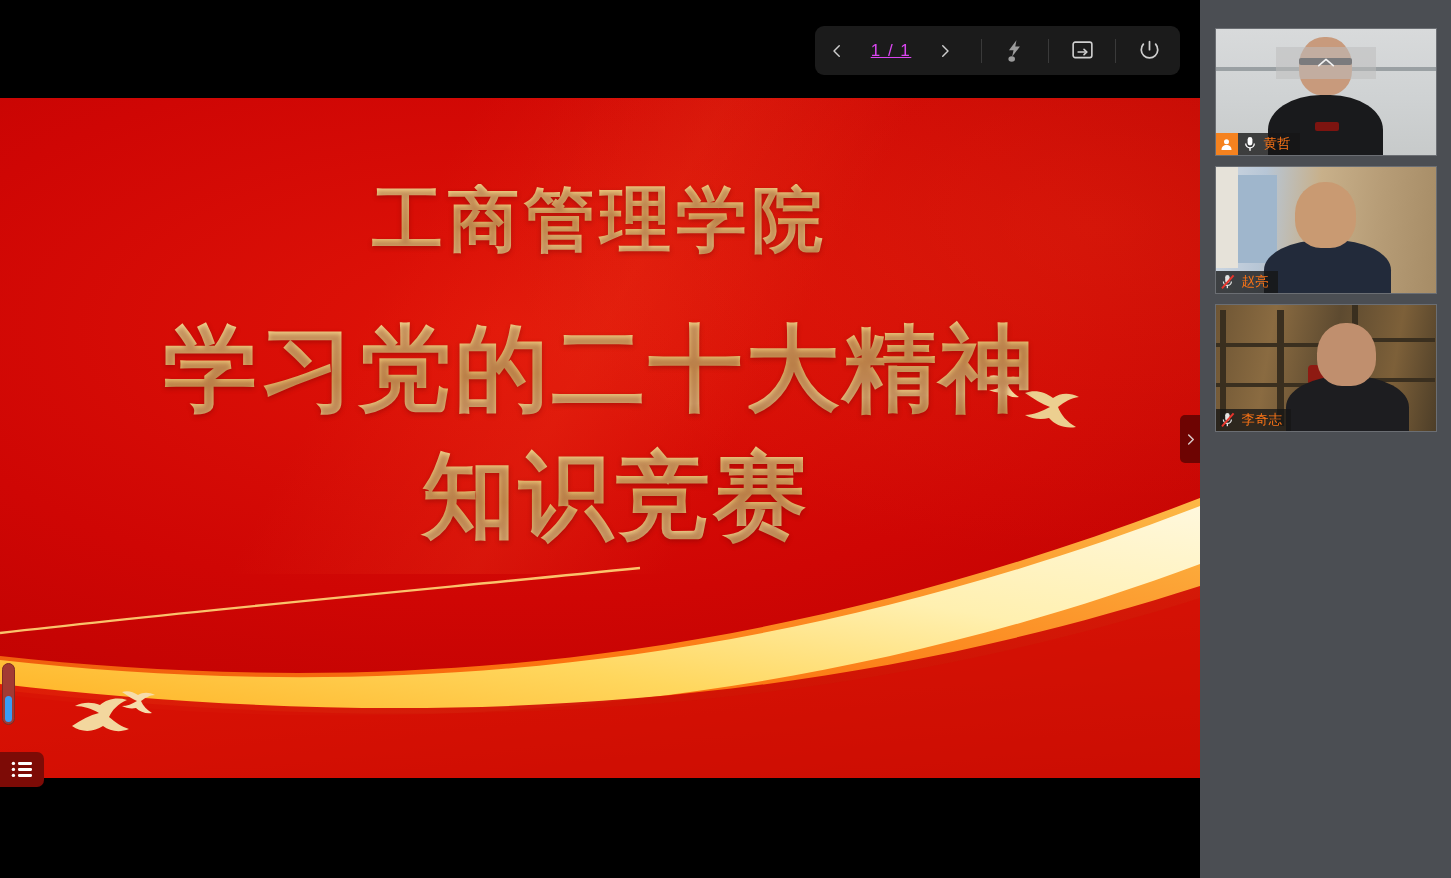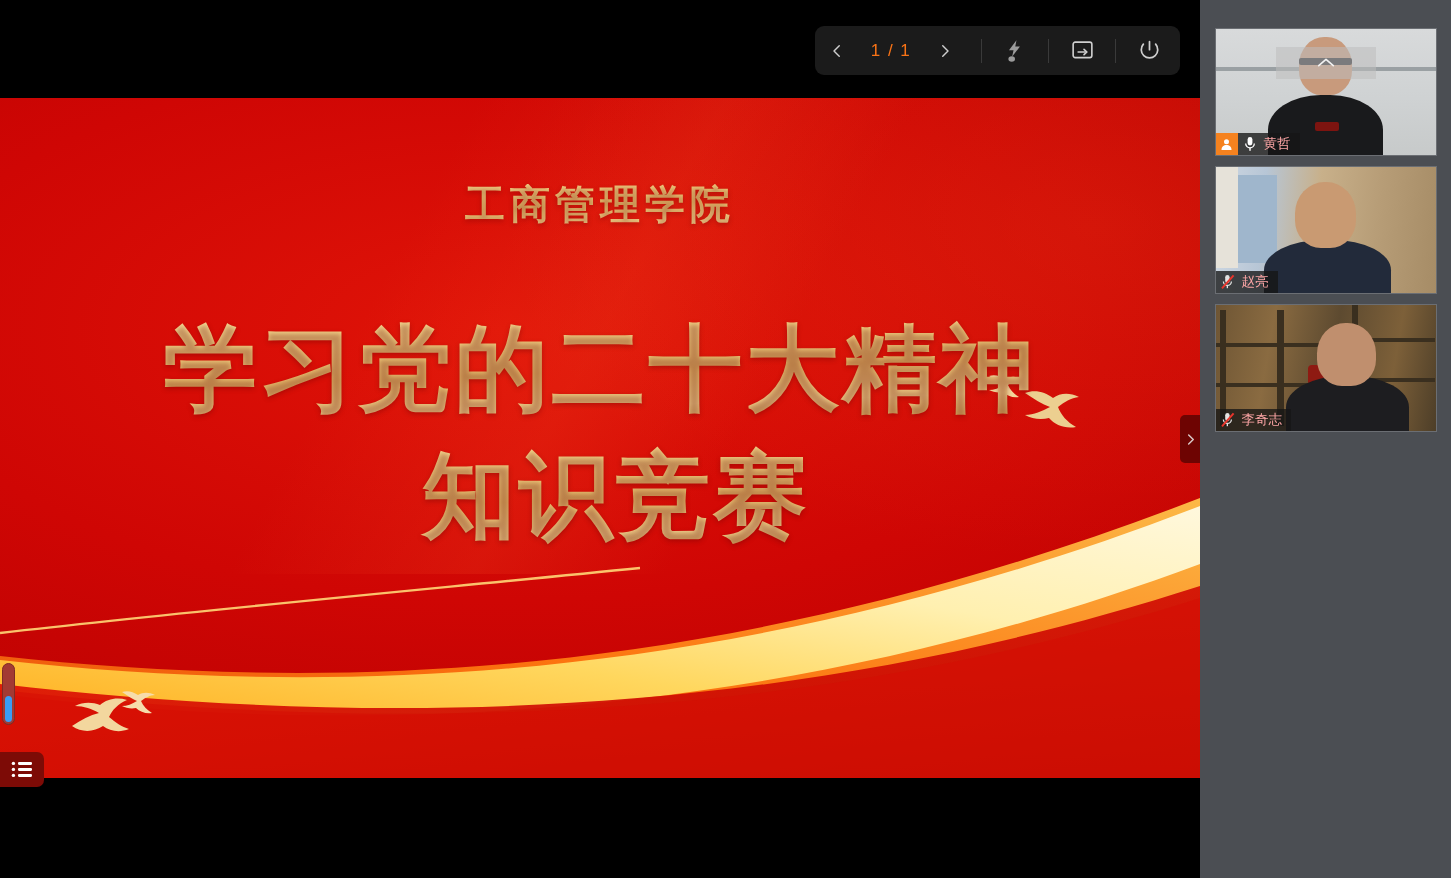--- a/index.html
+++ b/index.html
@@ -45,21 +45,21 @@
   
   .slide-text { position: absolute; left: 0; width: 100%; text-align: center; pointer-events: none; }
   .gold {
     background: linear-gradient(178deg, #fbe3a0 0%, #f5d184 22%, #e8bb6a 52%, #f3d089 76%, #c99845 100%);
     -webkit-background-clip: text; background-clip: text;
     -webkit-text-fill-color: transparent; color: transparent;
     text-shadow: 0 2px 5px rgba(90,0,0,0.32);
   }
   #slide-subject {
     top: 86px;
-    font-size: 40px; font-weight: 700; letter-spacing: 5px; line-height: 1;
+    font-size: 71px; font-weight: 700; letter-spacing: 5px; line-height: 1;
   }
   #slide-title-1 {
     top: 218px;
     font-size: 94px; font-weight: 700; letter-spacing: 3px; line-height: 1.12;
   }
   #slide-title-2 {
     top: 345px;
     font-size: 94px; font-weight: 700; letter-spacing: 3px; line-height: 1.12; margin-left: 16px;
   }
   #slide-date {
@@ -79,22 +79,23 @@
     display: flex; align-items: center;
     color: #c9c9c9;
   }
   #toolbar .tb-btn {
     display: flex; align-items: center; justify-content: center;
     height: 100%; cursor: pointer; color: #cfcfcf;
   }
   #toolbar .nav-prev, #toolbar .nav-next { width: 44px; }
   #pageIndicator {
     min-width: 64px; text-align: center;
-    font-size: 17px; color: #f97316; letter-spacing: 1.5px;
+    font-size: 17px; color: #d946ef; letter-spacing: 1.5px;
     font-family: "Liberation Sans", sans-serif;
+    text-decoration: underline;
   }
   #toolbar .tb-div { width: 1px; height: 24px; background: #3a3a3a; margin: 0 2px; }
   #toolbar .tb-icon { width: 62px; }
   #toolbar .tb-spacer { flex: 1; }
 
   
   #left-slider {
     position: absolute; left: 2px; top: 663px;
     width: 13px; height: 62px;
     background: #a33a33; border: 1px solid #7e2b25;
@@ -142,21 +143,21 @@
     width: 222px; height: 128px;
     margin: 0 auto 10px auto;
     background: #111; border: 1px solid #6b6e73;
     overflow: hidden;
   }
   .tile .vid { position: absolute; inset: 0; overflow: hidden; }
   .tile .namebar {
     position: absolute; left: 0; bottom: 0;
     display: flex; align-items: center;
     height: 22px; background: rgba(22,22,22,0.78);
-    padding-right: 9px; color: #fca5a5;
+    padding-right: 9px; color: #f97316;
     font-size: 13.5px; line-height: 1;
   }
   .tile .host-badge {
     width: 22px; height: 22px; background: #f5821f;
     display: flex; align-items: center; justify-content: center; flex: 0 0 auto;
   }
   .tile .mic { width: 24px; display:flex; align-items:center; justify-content:center; flex: 0 0 auto; }
   .tile .nm { padding-left: 2px; white-space: nowrap; }
   .tile .self-ctrl {
     position: absolute; left: 50%; top: 18px; transform: translateX(-50%);

